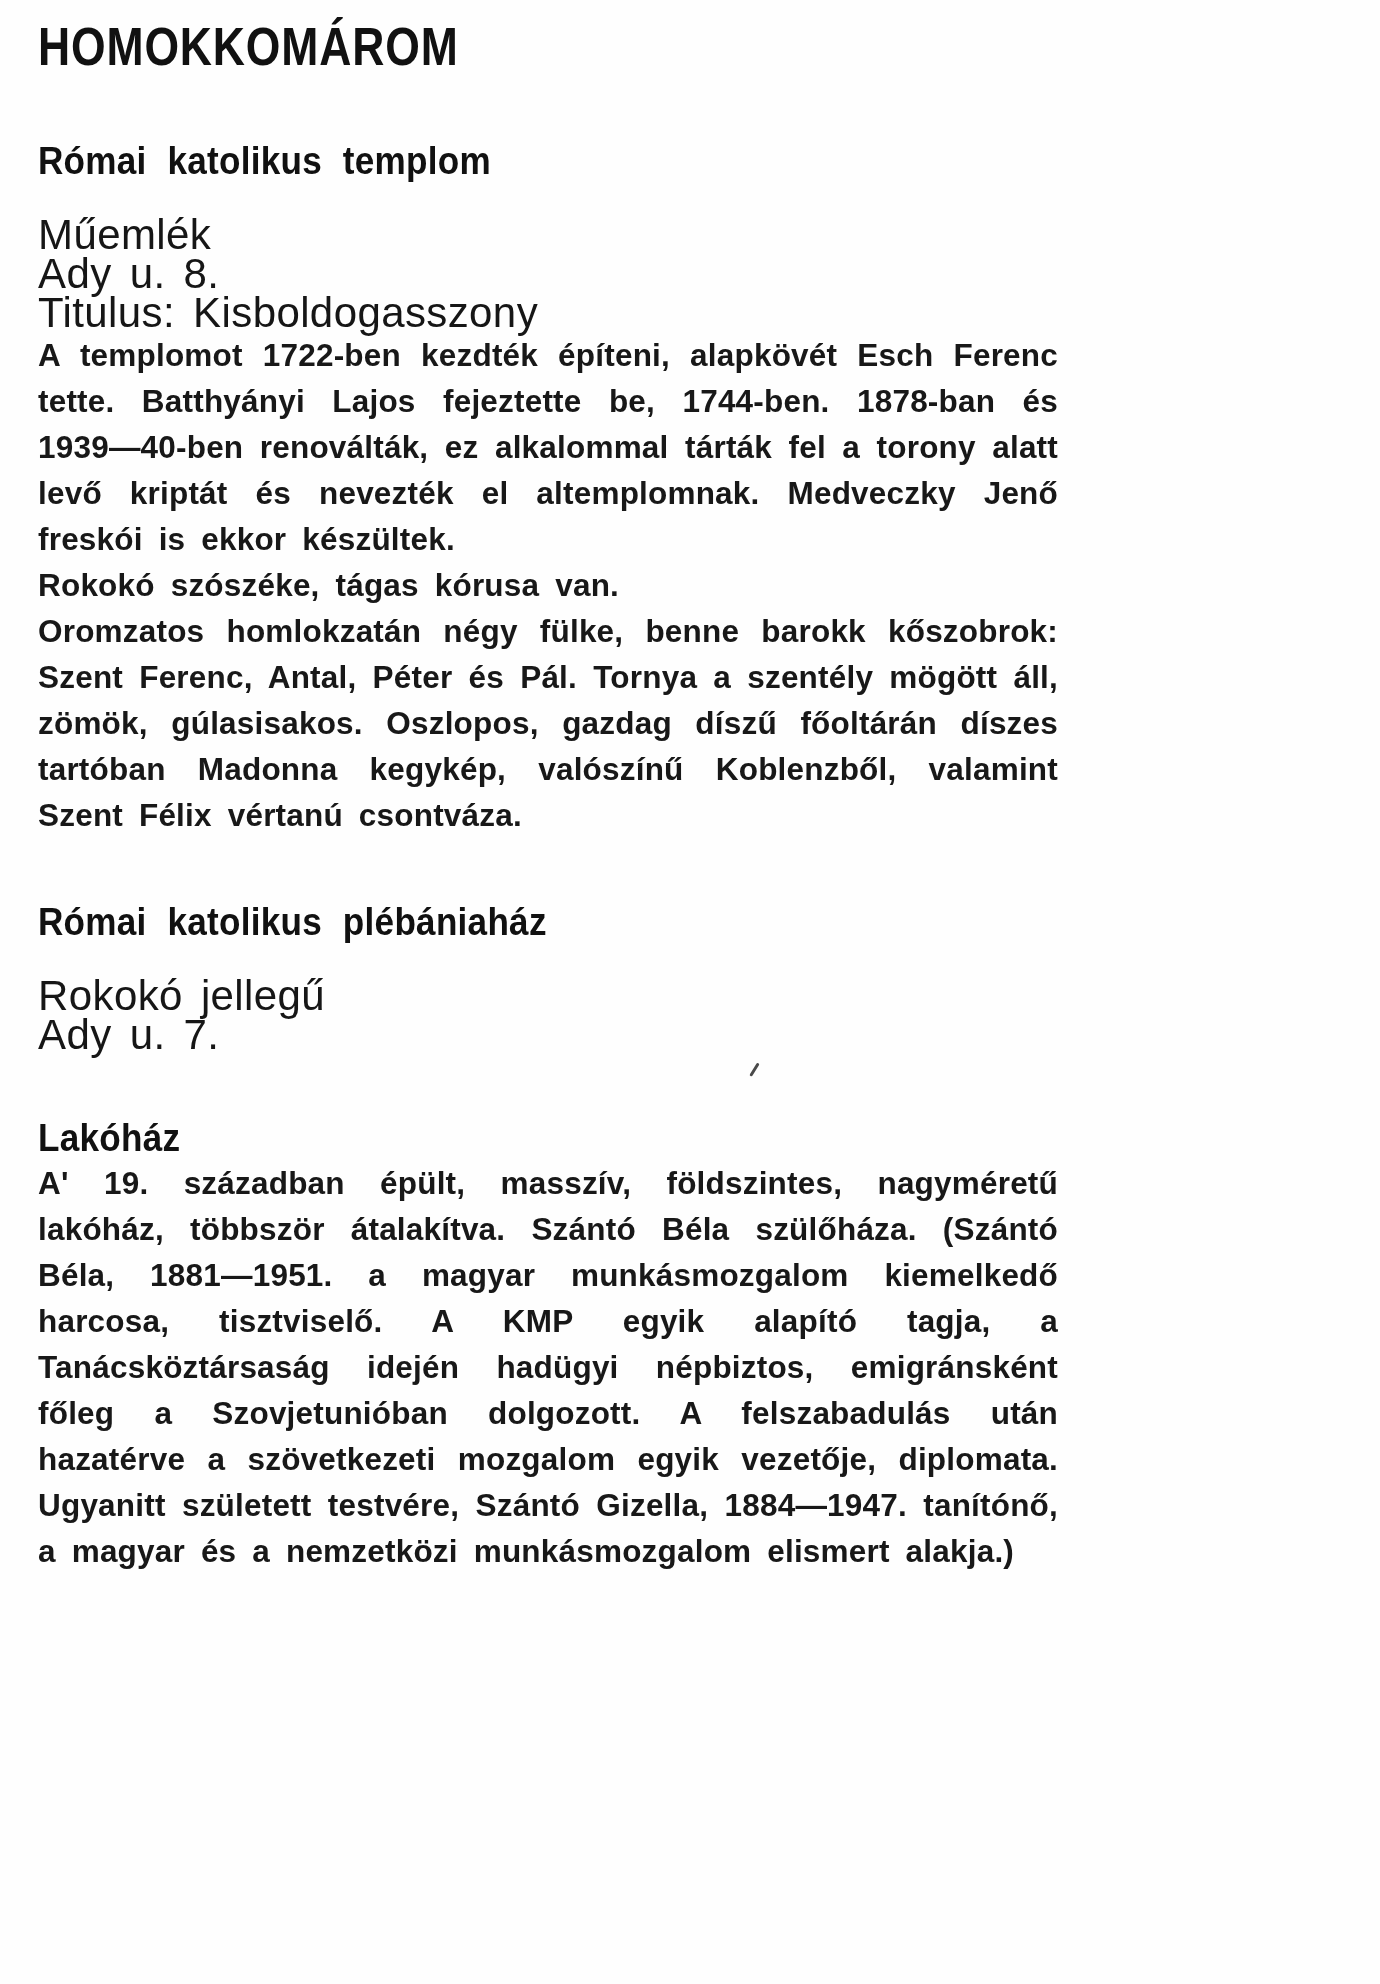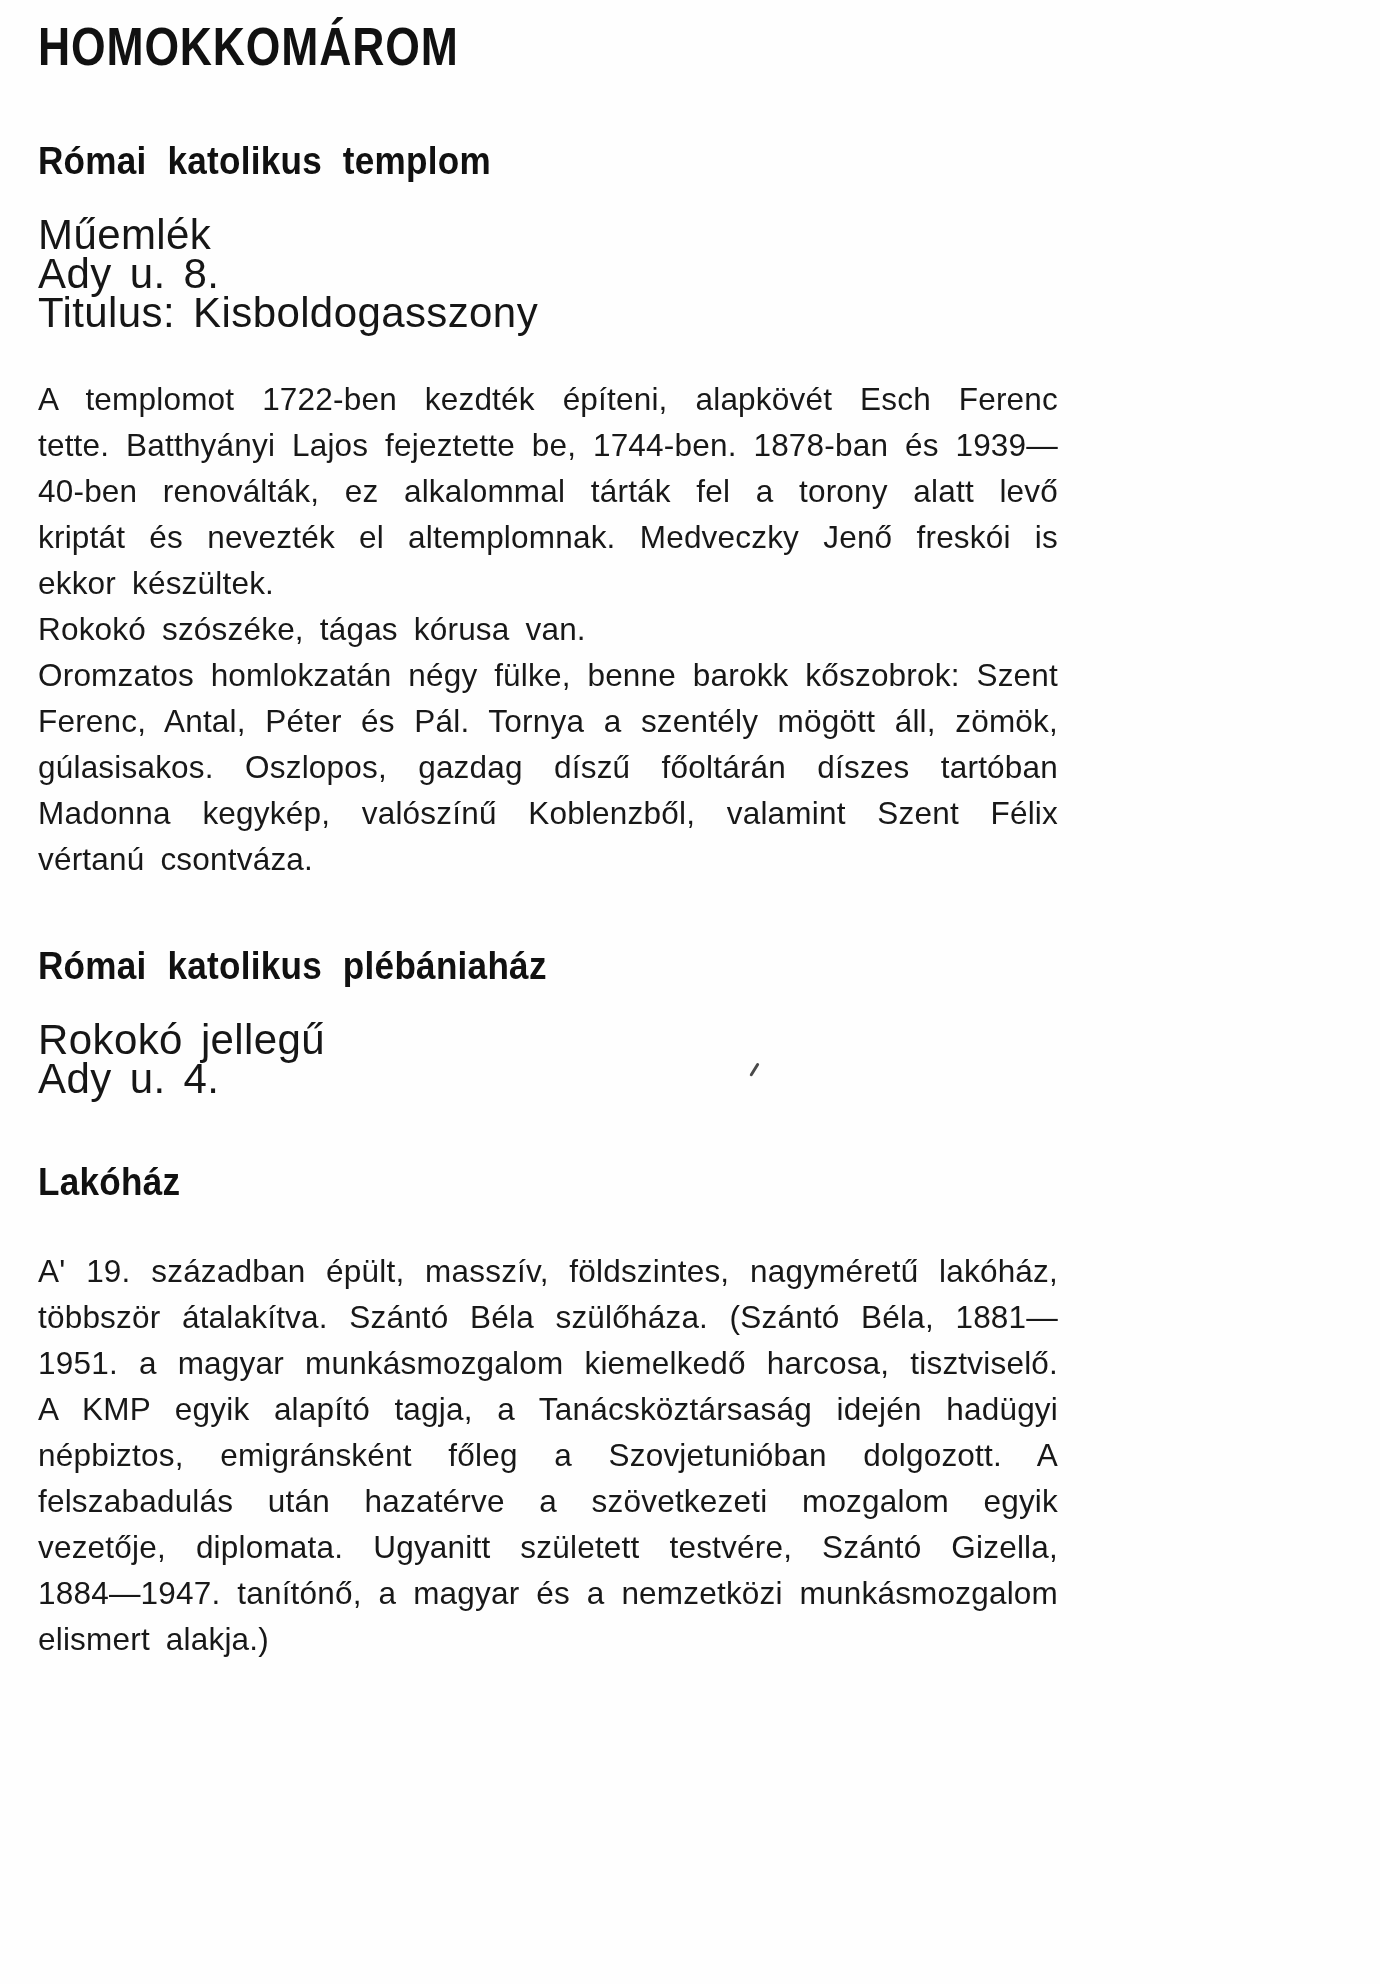--- a/index.html
+++ b/index.html
@@ -36,21 +36,21 @@
     color:#111;
   }
   .meta{
     margin-top:32px;
     font-size:42px;
     line-height:39px;
     letter-spacing:.4px;
     word-spacing:6px;
   }
   .meta div{margin:0;}
-  .paras{margin-top:44px;}
+  .paras{font-weight:bold;}
   .paras p{
     margin:0;
     font-size:31.5px;
     line-height:46px;
     text-align:justify;
     word-spacing:7px;
     letter-spacing:.2px;
     color:#181818;
   }
   .scan-artifact{
@@ -77,21 +77,21 @@
   </div>
   <div class="paras">
     <p>A templomot 1722-ben kezdték építeni, alapkövét Esch Ferenc tette. Batthyányi Lajos fejeztette be, 1744-ben. 1878-ban és 1939—40-ben renoválták, ez alkalommal tárták fel a torony alatt levő kriptát és nevezték el altemplomnak. Medveczky Jenő freskói is ekkor készültek.</p>
     <p>Rokokó szószéke, tágas kórusa van.</p>
     <p>Oromzatos homlokzatán négy fülke, benne barokk kőszobrok: Szent Ferenc, Antal, Péter és Pál. Tornya a szentély mögött áll, zömök, gúlasisakos. Oszlopos, gazdag díszű főoltárán díszes tartóban Madonna kegykép, valószínű Koblenzből, valamint Szent Félix vértanú csontváza.</p>
   </div>
 
   <h2 class="section-heading">Római katolikus plébániaház</h2>
   <div class="meta">
     <div>Rokokó jellegű</div>
-    <div>Ady u. 4.</div>
+    <div>Ady u. 7.</div>
   </div>
 
   <h2 class="section-heading">Lakóház</h2>
   <div class="paras">
     <p>A' 19. században épült, masszív, földszintes, nagyméretű lakóház, többször átalakítva. Szántó Béla szülőháza. (Szántó Béla, 1881—1951. a magyar munkásmozgalom kiemelkedő harcosa, tisztviselő. A KMP egyik alapító tagja, a Tanácsköztársaság idején hadügyi népbiztos, emigránsként főleg a Szovjetunióban dolgozott. A felszabadulás után hazatérve a szövetkezeti mozgalom egyik vezetője, diplomata. Ugyanitt született testvére, Szántó Gizella, 1884—1947. tanítónő, a magyar és a nemzetközi munkásmozgalom elismert alakja.)</p>
   </div>
 
 </div>
 
 <div class="scan-artifact"></div>

